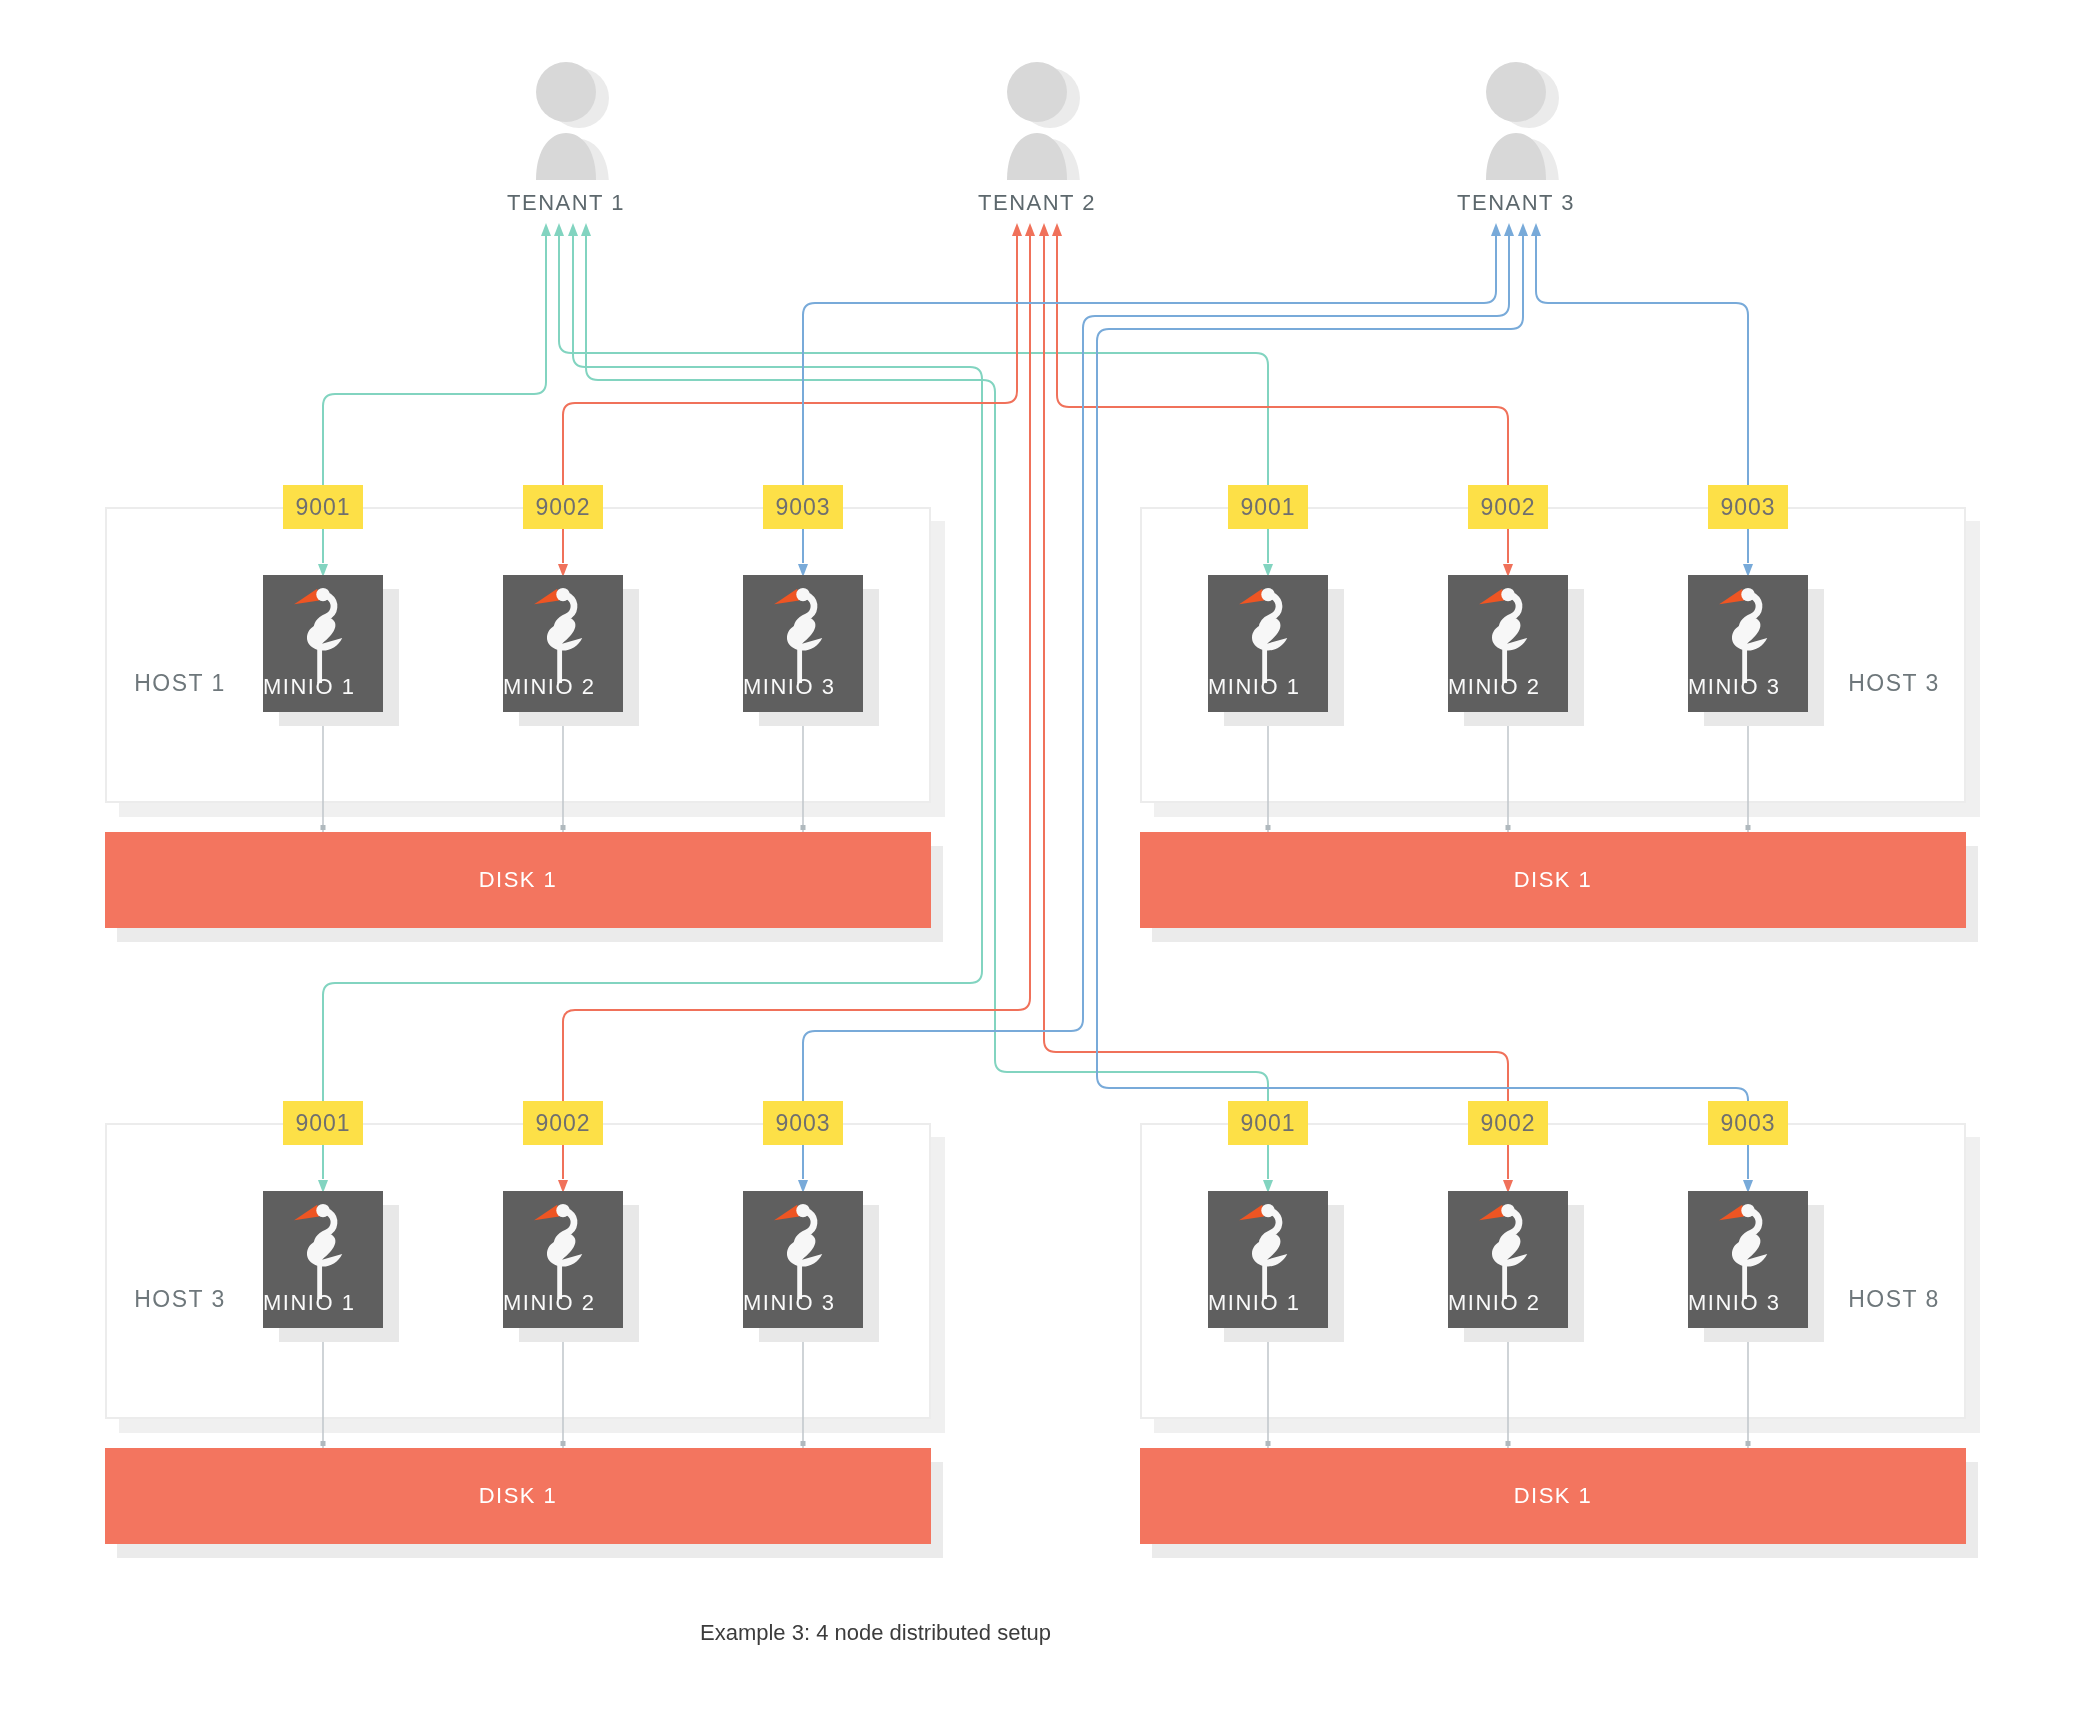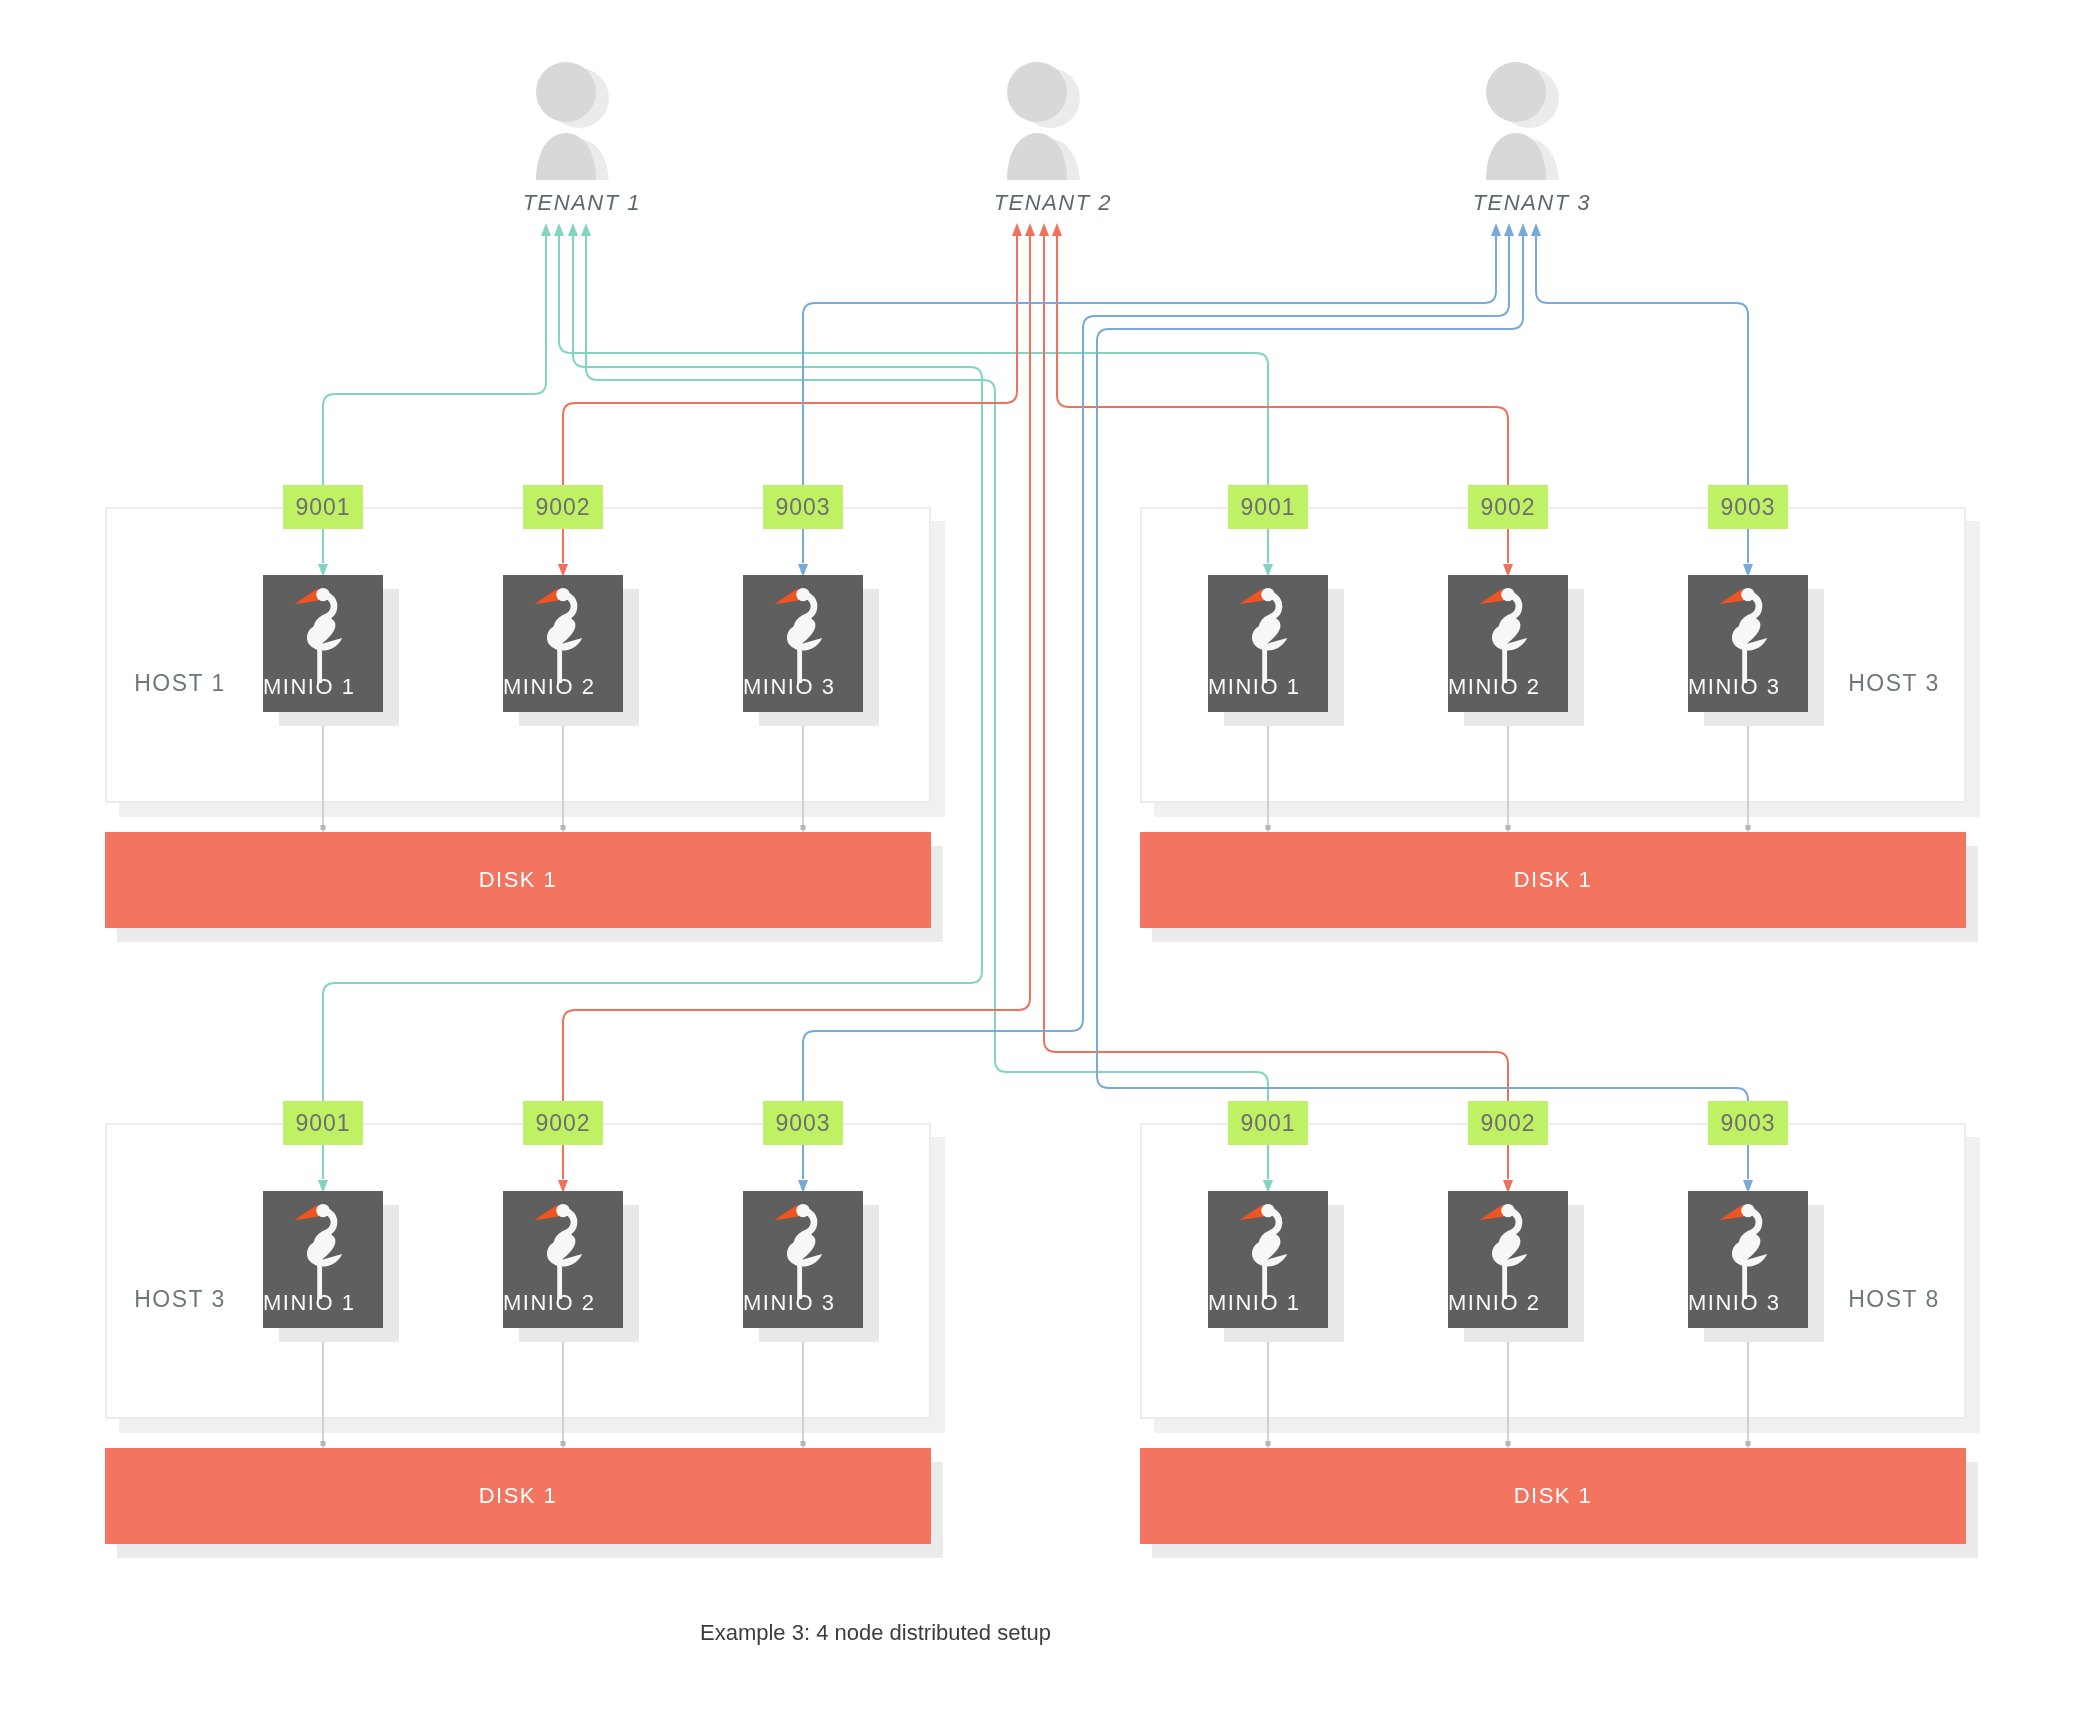--- a/index.html
+++ b/index.html
@@ -14,34 +14,34 @@
   .host-label{
     position:absolute;z-index:3;color:#6e777b;font-size:23px;letter-spacing:1.5px;
     text-align:center;width:140px;transform:translate(-50%,-50%);white-space:nowrap;margin-top:28px;
   }
   .disk-bar{
     position:absolute;z-index:1;box-shadow:12px 14px 0 0 #ebebeb;
     display:flex;align-items:center;justify-content:center;
   }
   .disk-label{color:#ffffff;font-size:22px;letter-spacing:1.5px;}
   .port-label{
-    position:absolute;z-index:3;background:#bef264;color:#6f6f6f;
+    position:absolute;z-index:3;background:#fde047;color:#6f6f6f;
     font-size:23px;display:flex;align-items:center;justify-content:center;
     transform:translate(-50%,-50%);letter-spacing:1px;
   }
   .minio-box{
     position:absolute;z-index:3;background:#5f5f5f;
     box-shadow:16px 14px 0 0 #e8e8e8;transform:translateX(-50%);
   }
   .minio-label{
     position:absolute;bottom:12px;left:0;width:100%;text-align:left;
     color:#fafafa;font-size:22px;letter-spacing:1.5px;
   }
   .minio-logo{position:absolute;top:10px;left:50%;transform:translateX(-50%);}
-  .tenant{position:absolute;z-index:3;transform:translateX(-50%);text-align:right;font-style:italic;}
+  .tenant{position:absolute;z-index:3;transform:translateX(-50%);text-align:center;}
   .tenant-label{
     margin-top:6px;color:#5d686d;font-size:22px;letter-spacing:1.5px;white-space:nowrap;
   }
   #wires{position:absolute;left:0;top:0;z-index:2;pointer-events:none;}
   #caption{
     position:absolute;z-index:3;left:700px;top:1620px;width:600px;text-align:left;
     color:#3c3c3c;font-size:22px;
   }
 </style>
 </head>

